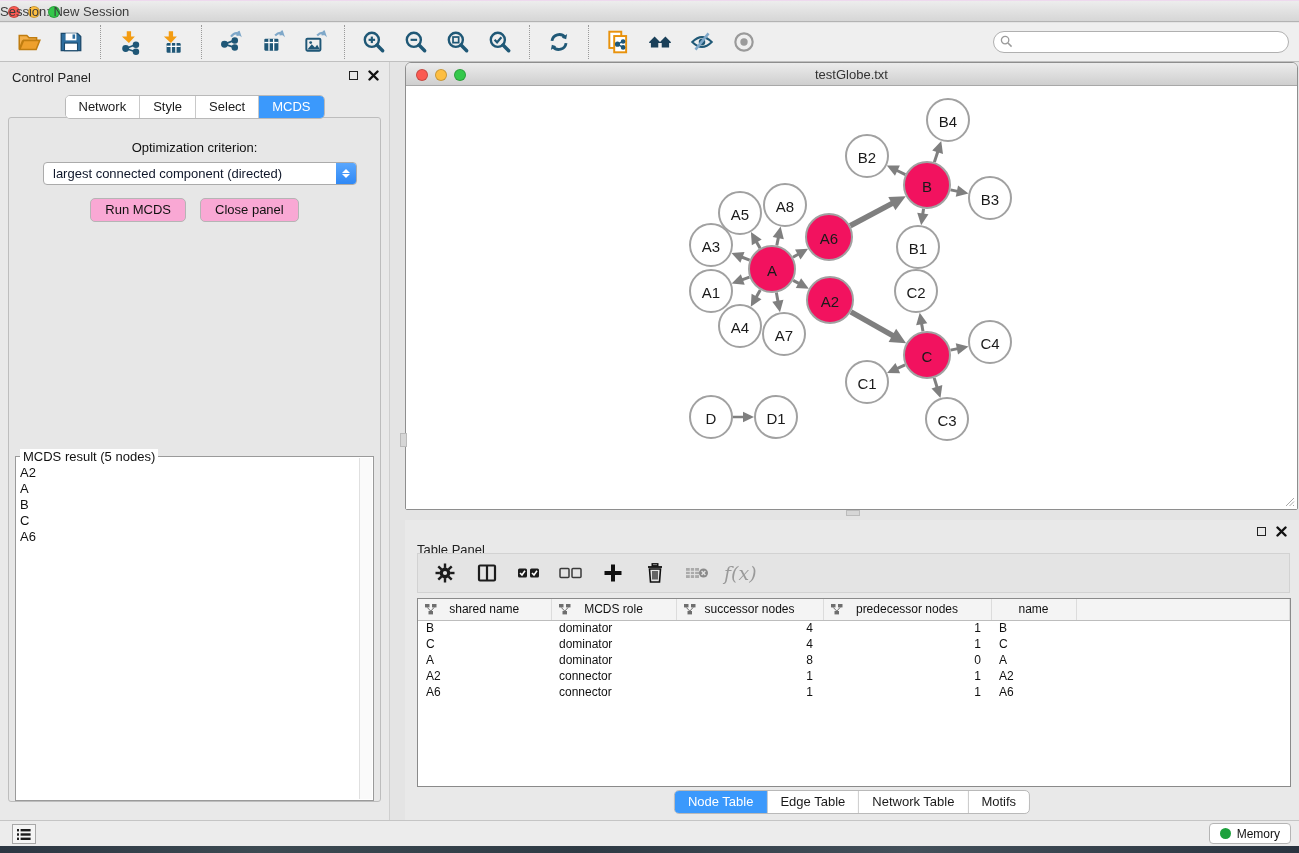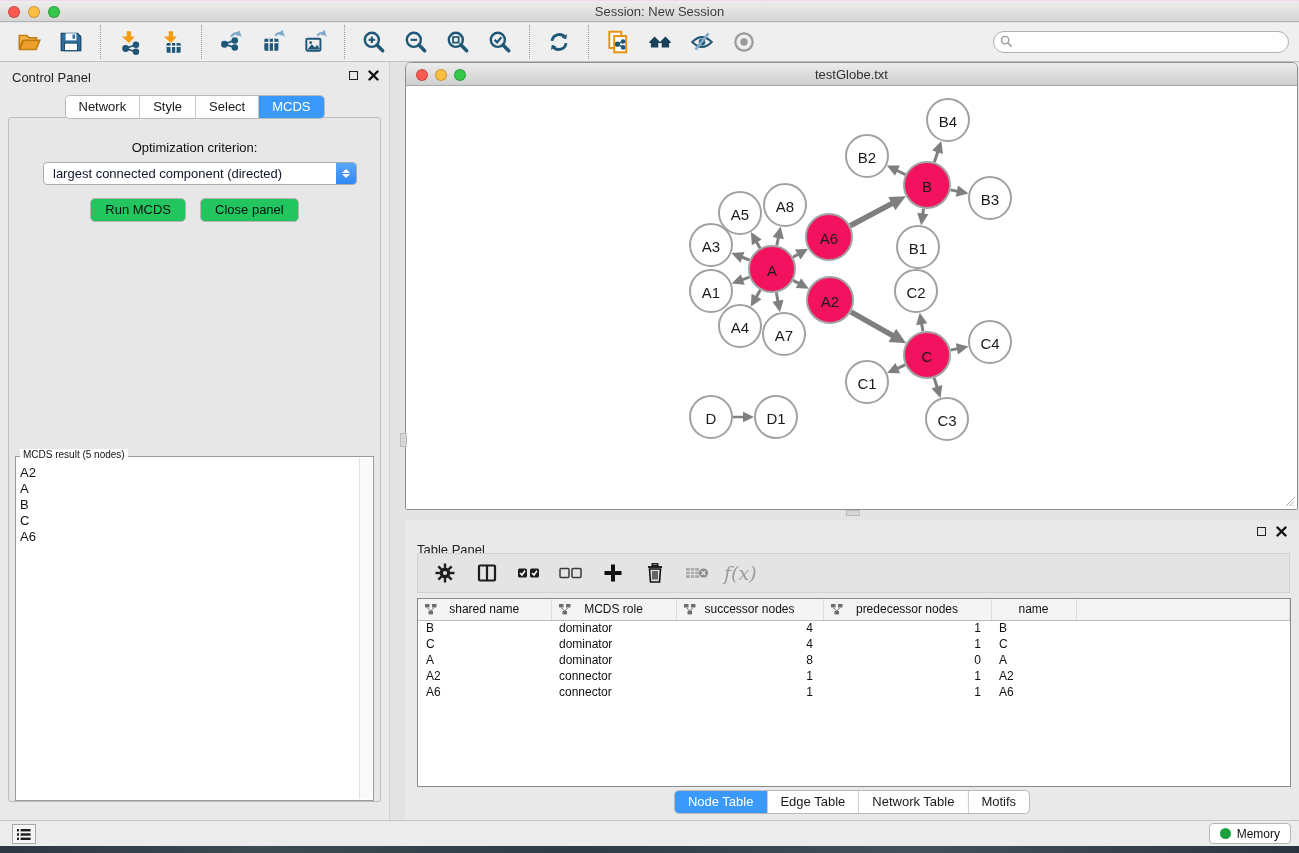--- a/index.html
+++ b/index.html
@@ -3,21 +3,21 @@
 <meta charset="utf-8">
 <style>
   * { margin:0; padding:0; box-sizing:border-box; }
   html,body { width:1299px; height:853px; overflow:hidden; }
   body { font-family:"Liberation Sans", sans-serif; background:#e8e8e8; position:relative; }
   .app { position:absolute; inset:0; width:1299px; height:853px; background:#e4e4e4; }
 
   
   .titlebar { position:absolute; left:0; top:0; width:100%; height:22px;
     background:linear-gradient(#ededed,#d6d6d6); border-top:1px solid #eed9ee; border-bottom:1px solid #b3b3b3;}
-  .titlebar .title { position:absolute; left:0; right:0; top:3px; text-align:center; font-size:13px; color:#3c3c3c;margin-left:20px; }
+  .titlebar .title { position:absolute; left:0; right:0; top:3px; text-align:left; font-size:13px; color:#3c3c3c; }
   .lights { position:absolute; left:8px; top:5px; display:flex; gap:8px; }
   .light { width:12px; height:12px; border-radius:50%; border:1px solid rgba(0,0,0,.2); }
   .light.red { background:#fb5a52; } .light.yellow { background:#fdbe41; } .light.green { background:#34c84a; }
 
   
   .toolbar { position:absolute; left:0; top:23px; width:100%; height:39px; background:#efefef;
     border-bottom:1px solid #c0c0c0; display:flex; align-items:center; }
   .tb-group { display:flex; align-items:center; height:100%; padding:0 8px; }
   .tb-sep { width:0; height:34px; border-left:1px dotted #9a9a9a; }
   .tb-btn { width:42px; height:34px; display:flex; align-items:center; justify-content:center; background:transparent; border:none; }
@@ -42,24 +42,24 @@
     border:1px solid #bdbdbd; border-radius:3px; }
   .opt-label { position:absolute; left:0; right:0; top:22px; text-align:center; font-size:13px; color:#111; }
   .combo { position:absolute; left:34px; top:44px; width:314px; height:23px; background:#fff;
     border:1px solid #ababab; border-radius:4px; display:flex; align-items:center; }
   .combo-text { flex:1; font-size:13px; color:#0f172a; padding-left:9px; white-space:nowrap; overflow:hidden; }
   .combo-stepper { width:20px; height:21px; background:linear-gradient(#5aa7fd,#2f88f5); border-radius:0 3px 3px 0;
     display:flex; flex-direction:column; align-items:center; justify-content:center; gap:1px; }
   .chev { width:0; height:0; border-left:4px solid transparent; border-right:4px solid transparent; }
   .chev.up { border-bottom:4px solid #fff; } .chev.down { border-top:4px solid #fff; }
   .cp-buttons { position:absolute; left:0; right:0; top:80px; display:flex; justify-content:center; gap:14px; }
-  .btn { font-size:13px; color:#111; background:#22c55e; border:1px solid #b5b5b5; border-radius:5px; padding:3px 14px 4px; }
+  .btn { font-size:13px; color:#111; background:#f9a8d4; border:1px solid #b5b5b5; border-radius:5px; padding:3px 14px 4px; }
   .result-box { position:absolute; left:6px; right:6px; top:338px; height:345px; background:#fff;
     border:1px solid #9a9a9a; }
-  .result-legend { position:absolute; left:4px; top:-8px; background:#fff; padding:0 3px; font-size:10px; color:#111; }
+  .result-legend { position:absolute; left:4px; top:-8px; background:#fff; padding:0 3px; font-size:13px; color:#111; }
   .result-list { position:absolute; left:0; top:8px; bottom:2px; right:15px; overflow:hidden; }
   .result-item { font-size:13px; color:#111; line-height:16px; padding-left:4px; }
   .result-scroll { position:absolute; right:1px; top:1px; bottom:1px; width:13px; background:#fafafa; border-left:1px solid #e0e0e0; }
 
   
   .net-window { position:absolute; left:405px; top:62px; width:893px; height:448px;
     border:1px solid #8e8e8e; border-radius:6px 6px 2px 2px; background:#ffffff; }
   .net-titlebar { position:absolute; left:0; right:0; top:0; height:23px;
     background:linear-gradient(#ececec,#cfcfcf); border-bottom:1px solid #a8a8a8; border-radius:5px 5px 0 0; }
   .net-titlebar .title { position:absolute; left:0; right:0; top:4px; text-align:center; font-size:13px; color:#333; }

